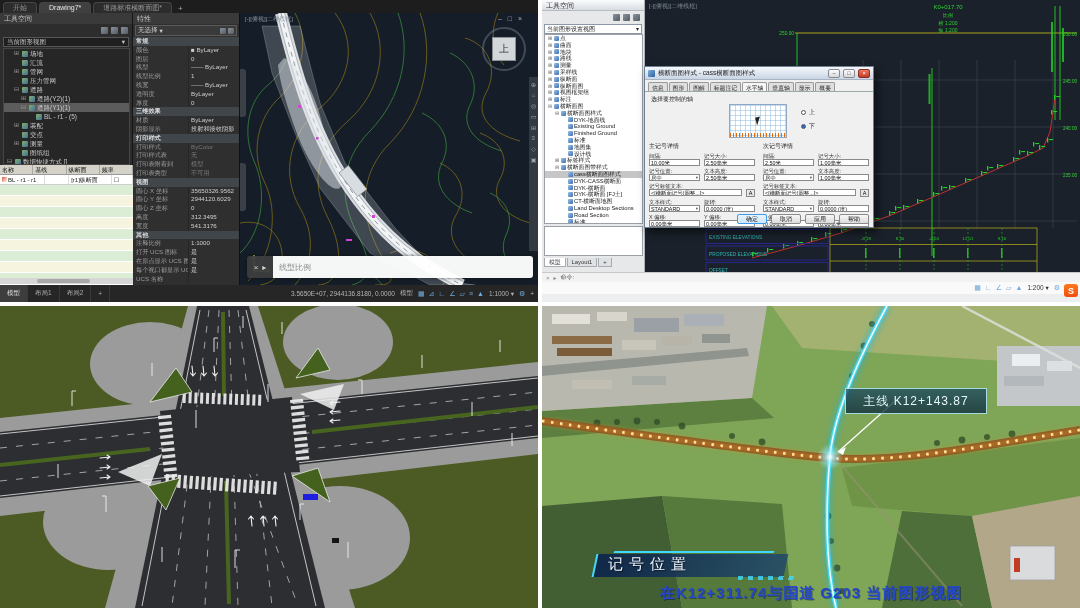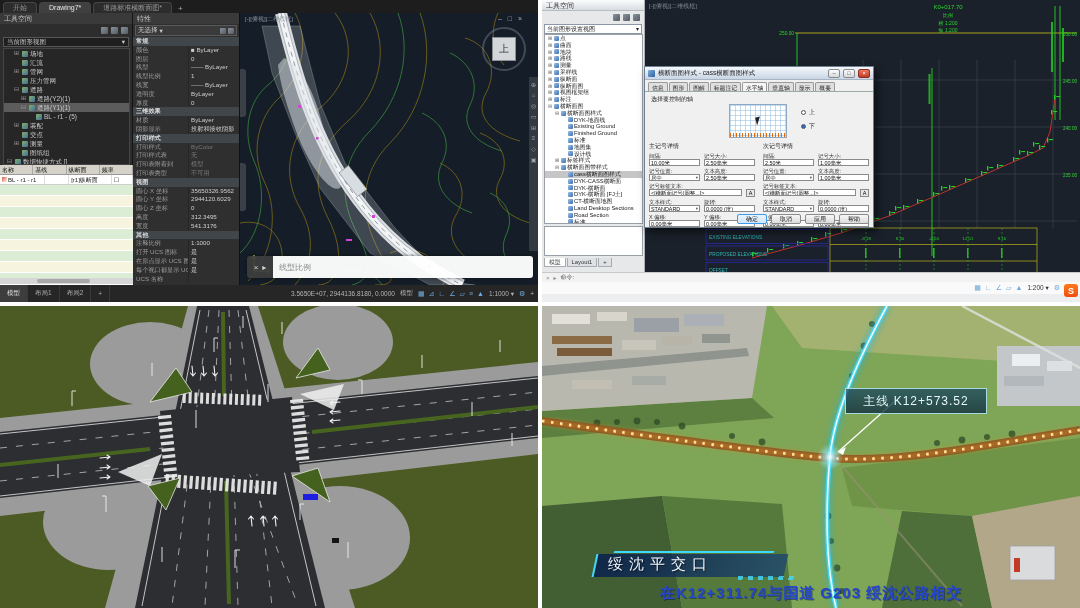--- a/index.html
+++ b/index.html
@@ -1123,21 +1123,21 @@
       <path d="M345,0 C315,55 292,110 288,150 C284,195 282,250 294,302" stroke="#19b9e8" stroke-width="11" opacity="0.3" filter="url(#blur2)"></path>
       <path d="M345,0 C315,55 292,110 288,150 C284,195 282,250 294,302" stroke="#3fd9ff" stroke-width="4.5" opacity="0.85"></path>
       <path d="M345,0 C315,55 292,110 288,150 C284,195 282,250 294,302" stroke="#eafdff" stroke-width="1.6"></path>
     </g>
     <circle cx="288" cy="151" r="13" fill="url(#xglow)"></circle>
     <g>
       <path d="M352,96 L296,146" stroke="#ffffff" stroke-width="1.3"></path>
       <polygon points="296,146 304,141 301,149" fill="#ffffff"></polygon>
     </g>
   </svg>
-  <div class="mainlabel">主线 K12+573.52</div>
+  <div class="mainlabel">主线 K12+143.87</div>
   <div class="bannerline"></div>
   <div class="banner"></div>
   <div class="bannerdash"></div>
-  <div class="bannertext">绥沈平交口</div>
-  <div class="caption">在K12+311.74与国道 G203 绥沈公路相交</div>
+  <div class="bannertext">记号位置</div>
+  <div class="caption">在K12+311.74与国道 G203 当前图形视图</div>
 </div>
 
 </div>
 
 </body></html>

